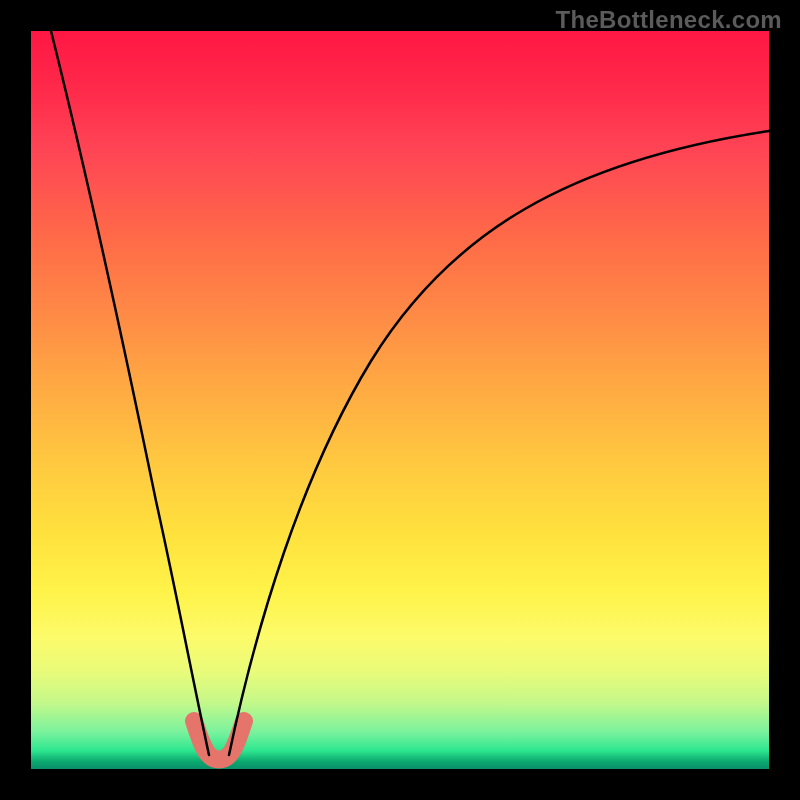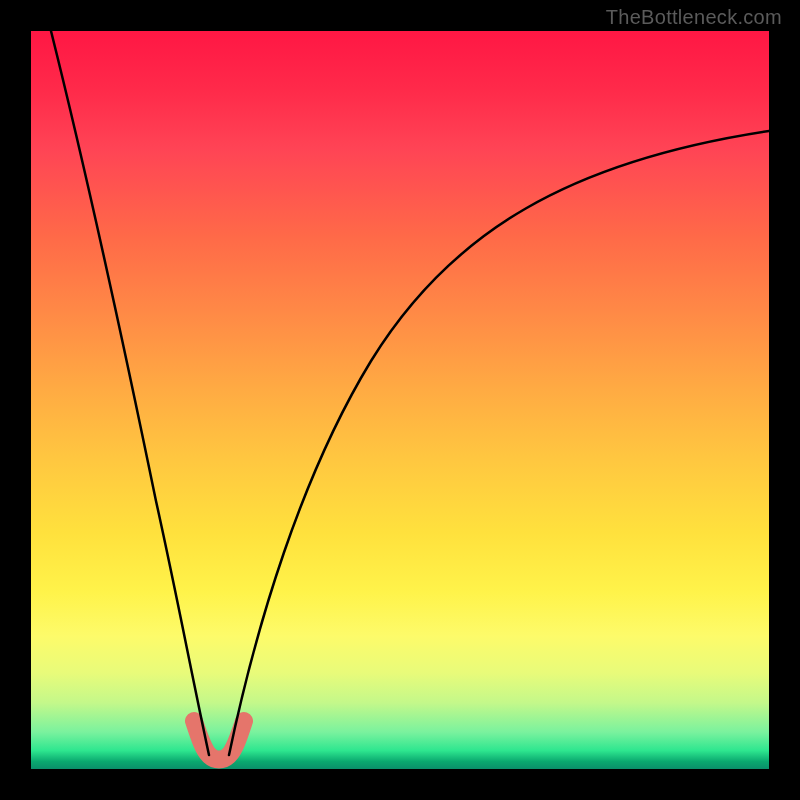--- a/index.html
+++ b/index.html
@@ -35,22 +35,22 @@
       #2ee68f 97.5%,
       #0aa86f 99%,
       #0a8f6a 100%
     );
   }
   .watermark {
     position: absolute;
     top: 6px;
     right: 18px;
     color: #5b5b5b;
-    font-weight: 400;
-    font-size: 20px;
+    font-weight: 700;
+    font-size: 24px;
     letter-spacing: 0.3px;
     z-index: 5;
   }
   svg.curves {
     position: absolute;
     left: 0; top: 0;
     width: 738px; height: 738px;
     z-index: 3;
   }
   svg.curves path.main {

